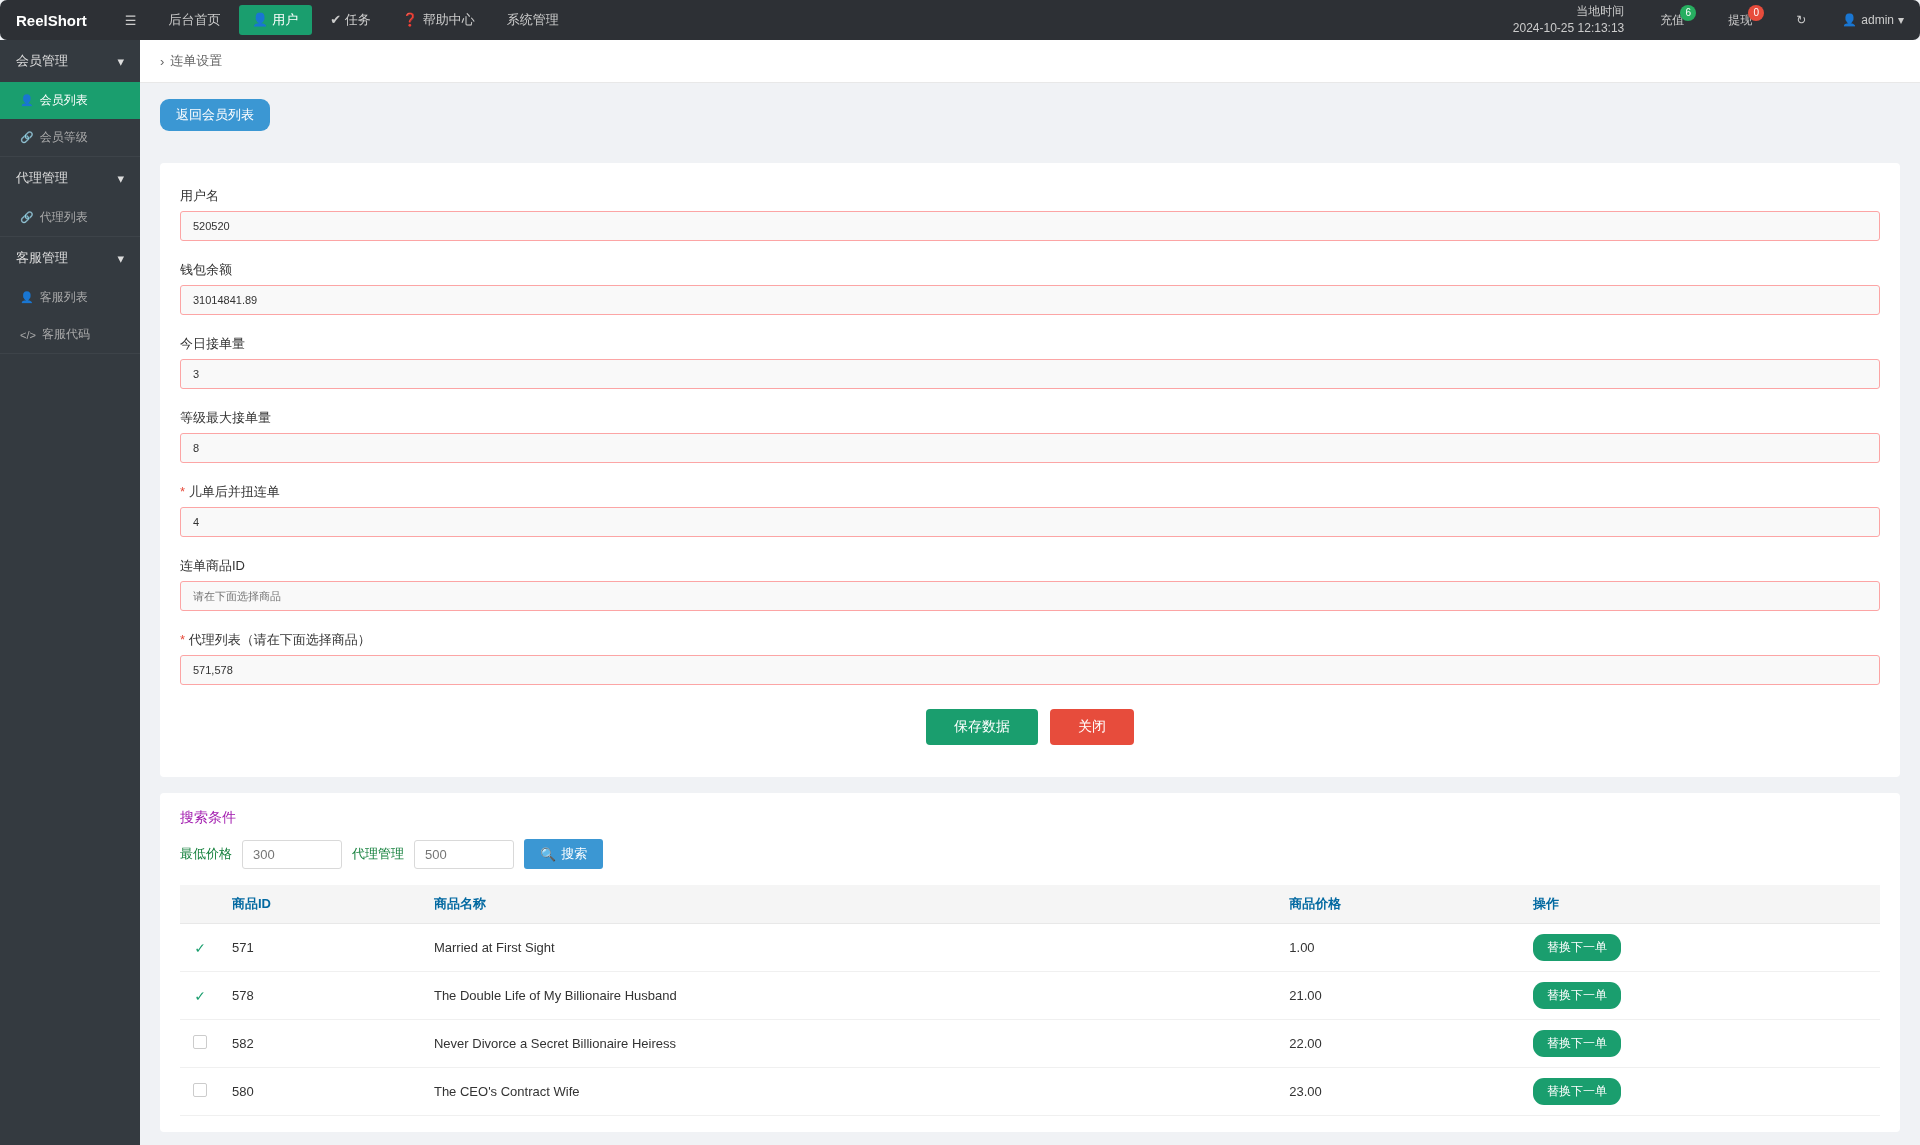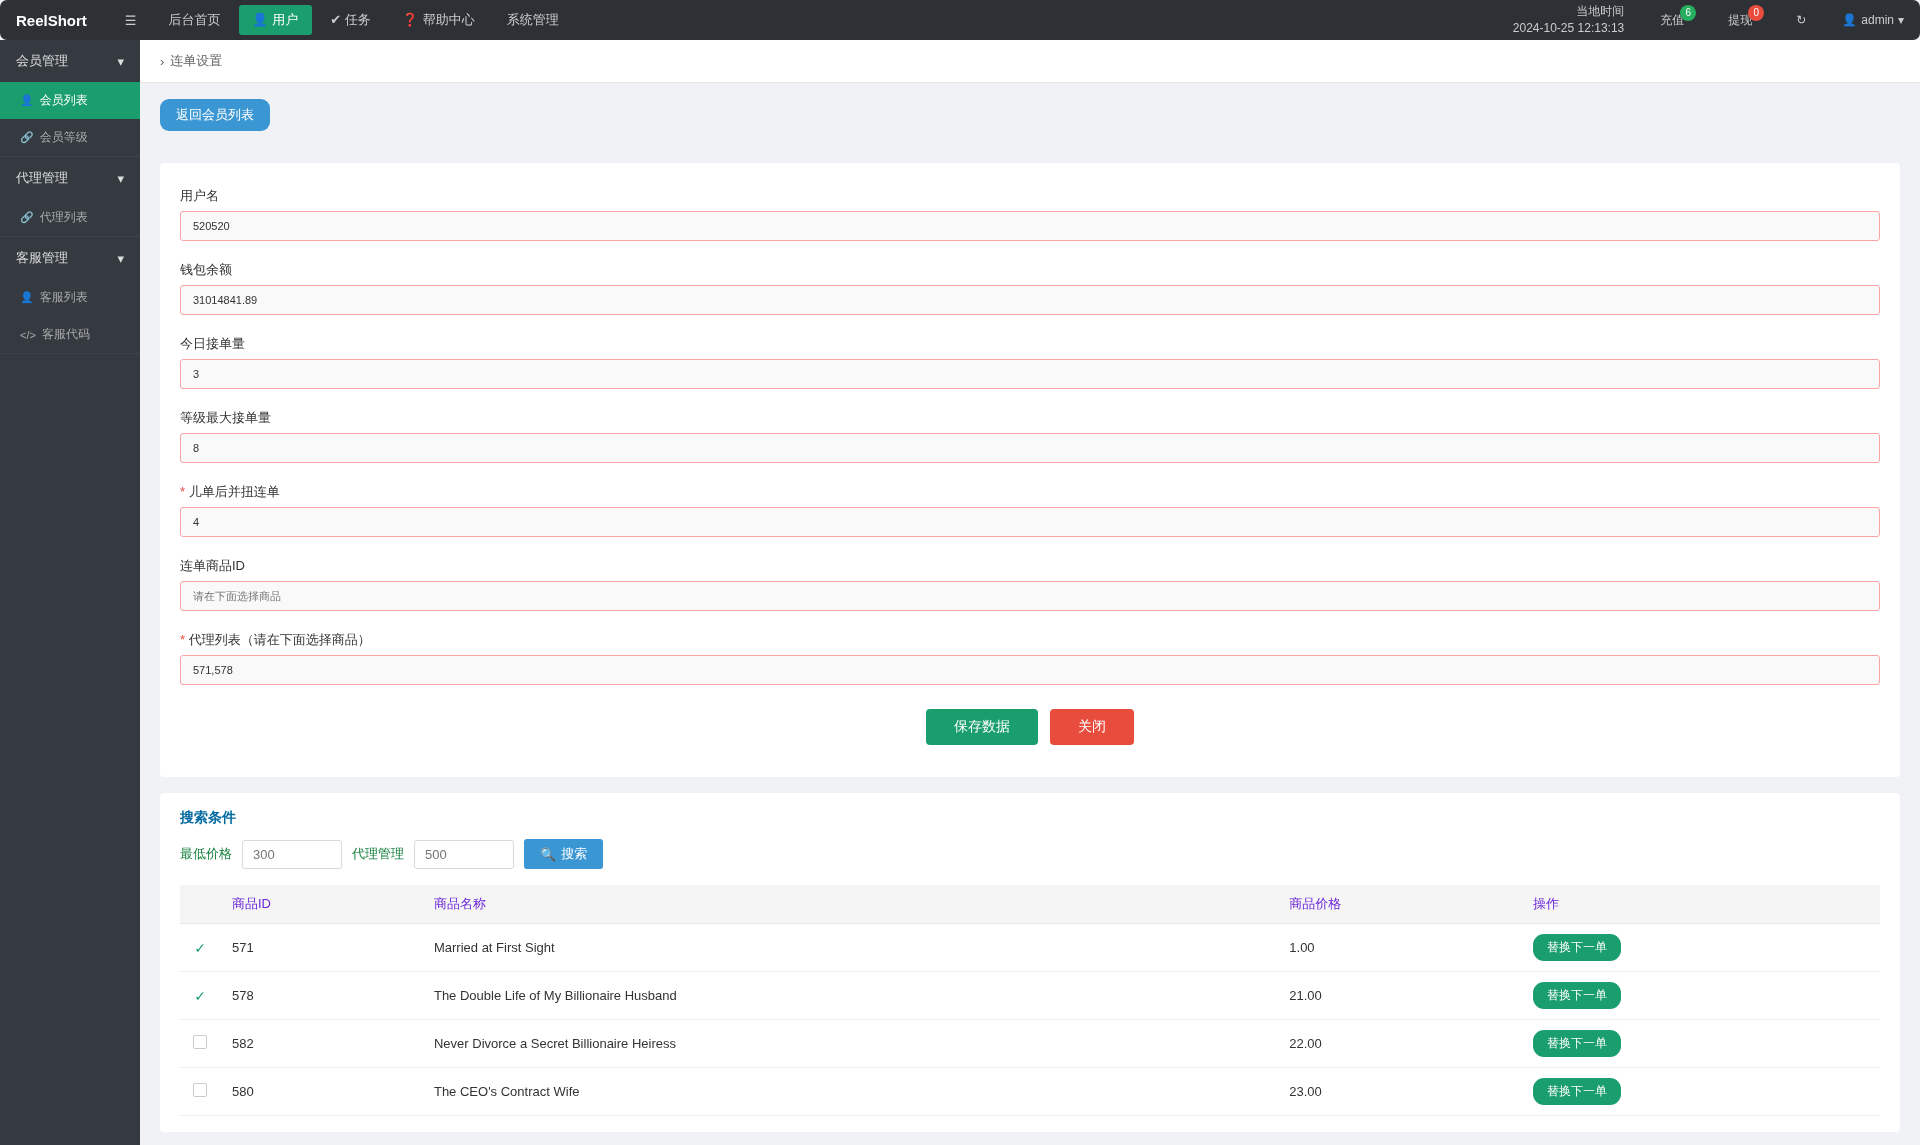--- a/index.html
+++ b/index.html
@@ -216,23 +216,23 @@
 
     
     .search-card {
       background: #fff;
       border-radius: 4px;
       padding: 16px 20px;
       margin-bottom: 0;
     }
     .search-title {
       font-size: 14px;
-      color: #0369a1;
+      color: #a21caf;
       margin-bottom: 12px;
-      font-weight: 700;
+      font-weight: 400;
     }
     .search-row {
       display: flex;
       align-items: center;
       gap: 10px;
     }
     .search-label {
       font-size: 13px;
       color: #15803d;
       white-space: nowrap;
@@ -268,22 +268,22 @@
       border-collapse: collapse;
       font-size: 13px;
     }
     thead tr {
       background: #f5f5f5;
       border-bottom: 1px solid #e8e8e8;
     }
     thead th {
       padding: 10px 12px;
       text-align: left;
-      font-weight: 400;
-      color: #6d28d9;
+      font-weight: 700;
+      color: #0369a1;
     }
     tbody tr {
       border-bottom: 1px solid #f0f0f0;
     }
     tbody td {
       padding: 10px 12px;
       color: #333;
     }
     .check-cell {
       width: 40px;

